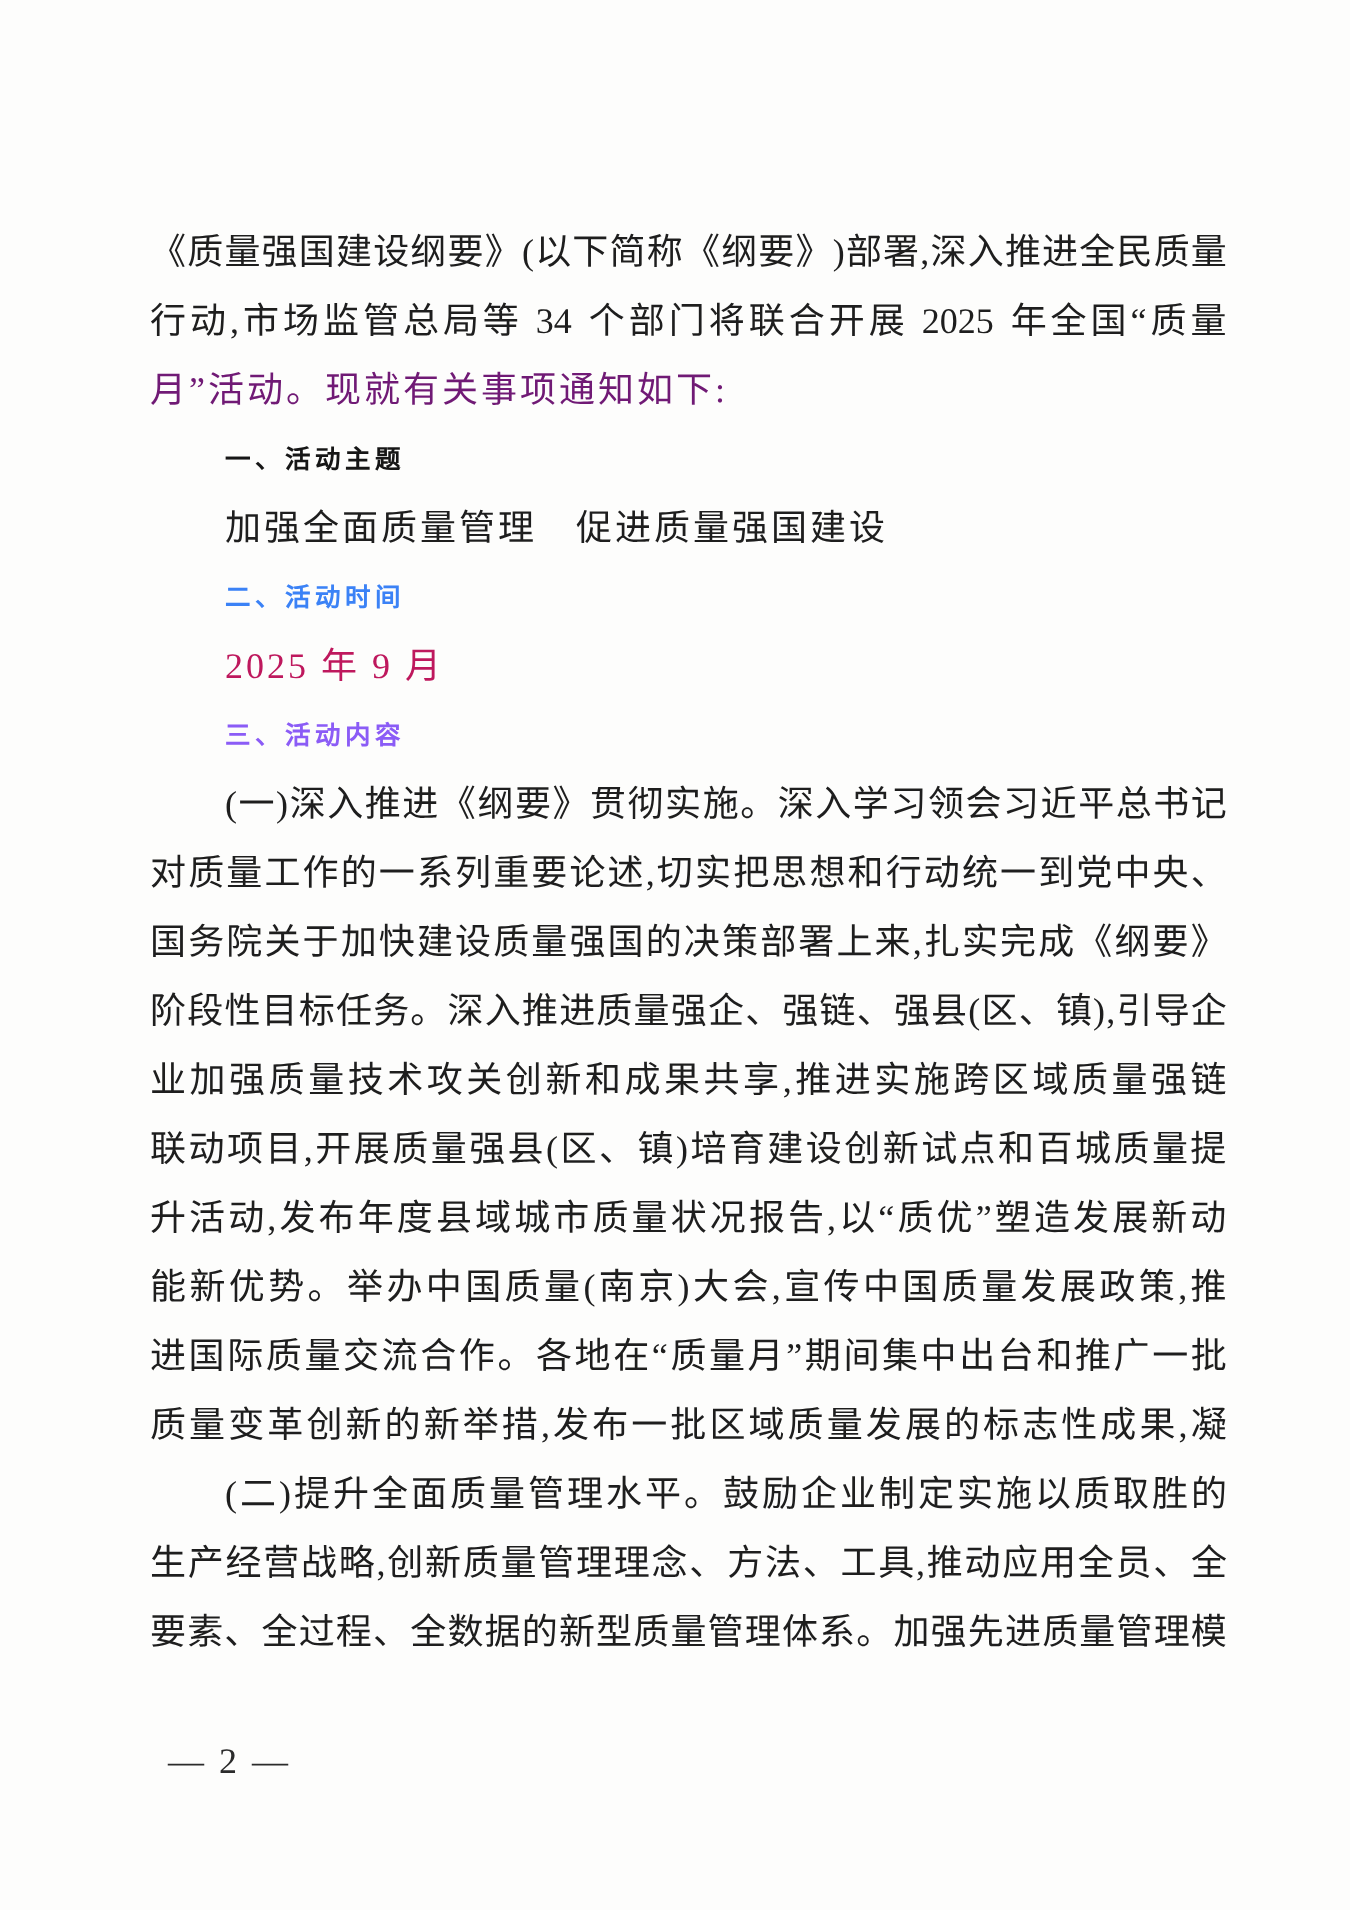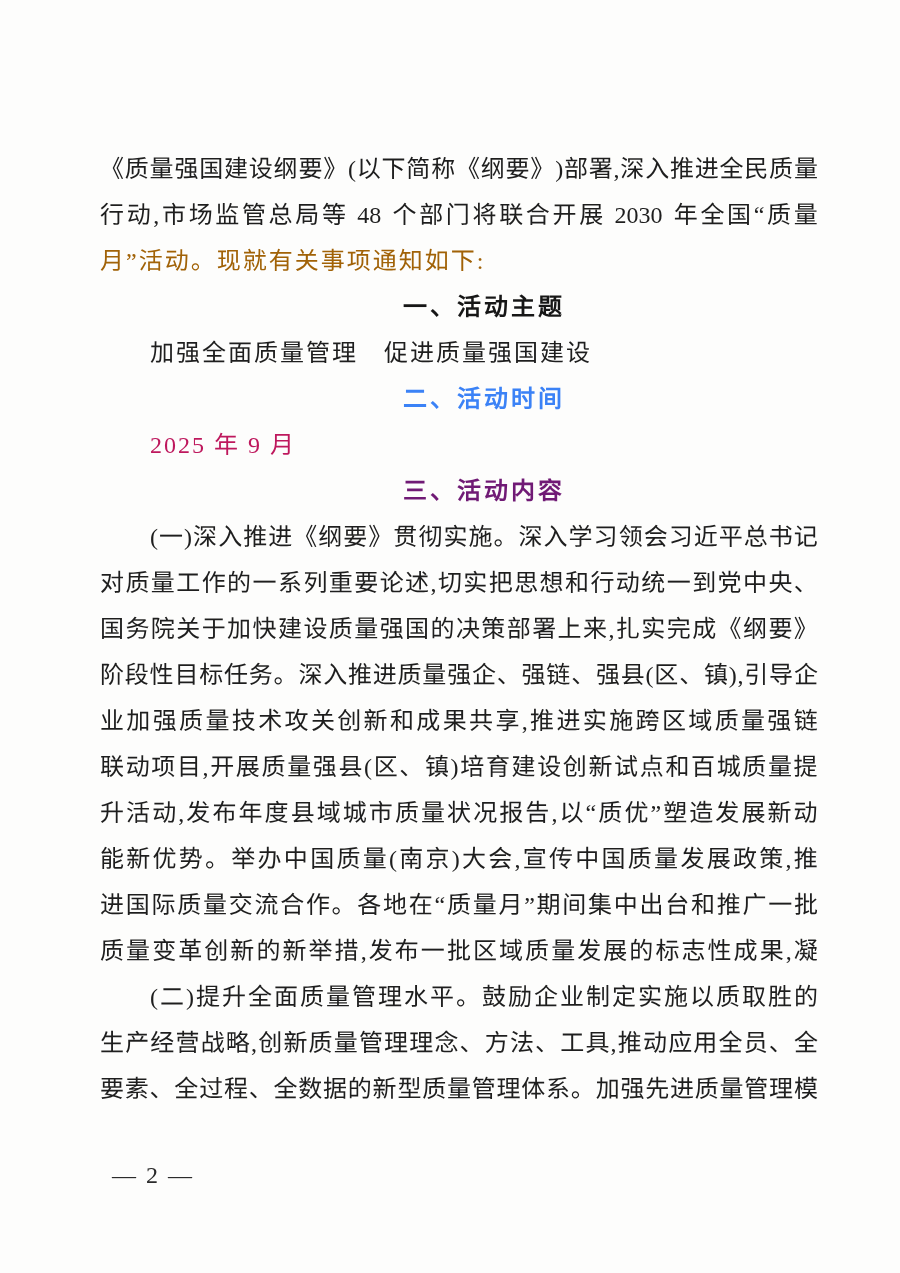--- a/index.html
+++ b/index.html
@@ -33,24 +33,23 @@
     display: flex;
     justify-content: space-between;
     white-space: normal;
   }
   .line.j span { white-space: pre; display: inline-block; }
   .line.indent { padding-left: 50px; font-family: Liberation Serif, serif; }
   .line.body.short { letter-spacing: 2px; }
   .line.heading {
     font-family: Liberation Serif, serif;
     font-weight: 700;
-    font-size: 24px;
+    font-size: 17px;
     letter-spacing: 3px;
     color: #161616;
-    text-align: center;
   }
   .page-number {
     position: absolute;
     left: 112px;
     top: 1158px;
     height: 34px;
     line-height: 34px;
     font-size: 24px;
     letter-spacing: 2px;
     color: #2b2b2b;
@@ -100,46 +99,46 @@
         <span>动</span>
         <span>,</span>
         <span>市</span>
         <span>场</span>
         <span>监</span>
         <span>管</span>
         <span>总</span>
         <span>局</span>
         <span>等</span>
         <span>&nbsp;</span>
-        <span>48</span>
+        <span>34</span>
         <span>&nbsp;</span>
         <span>个</span>
         <span>部</span>
         <span>门</span>
         <span>将</span>
         <span>联</span>
         <span>合</span>
         <span>开</span>
         <span>展</span>
         <span>&nbsp;</span>
-        <span>2030</span>
+        <span>2025</span>
         <span>&nbsp;</span>
         <span>年</span>
         <span>全</span>
         <span>国</span>
         <span>“</span>
         <span>质</span>
         <span>量</span>
       </div>
-      <div class="line body short" style="color: #a16207;">月”活动。现就有关事项通知如下:</div>
+      <div class="line body short" style="color: #701a75;">月”活动。现就有关事项通知如下:</div>
       <div class="line heading indent short" style="color: rgb(22, 22, 22);">一、活动主题</div>
       <div class="line body indent short" style="color: rgb(30, 30, 30);">加强全面质量管理　促进质量强国建设</div>
       <div class="line heading indent short" style="color: #3b82f6;">二、活动时间</div>
       <div class="line body indent short" style="color: #be185d;">2025 年 9 月</div>
-      <div class="line heading indent short" style="color: #701a75;">三、活动内容</div>
+      <div class="line heading indent short" style="color: #8b5cf6;">三、活动内容</div>
       <div class="line body indent j" style="color: rgb(30, 30, 30);">
         <span>(</span>
         <span>一</span>
         <span>)</span>
         <span>深</span>
         <span>入</span>
         <span>推</span>
         <span>进</span>
         <span>《</span>
         <span>纲</span>

